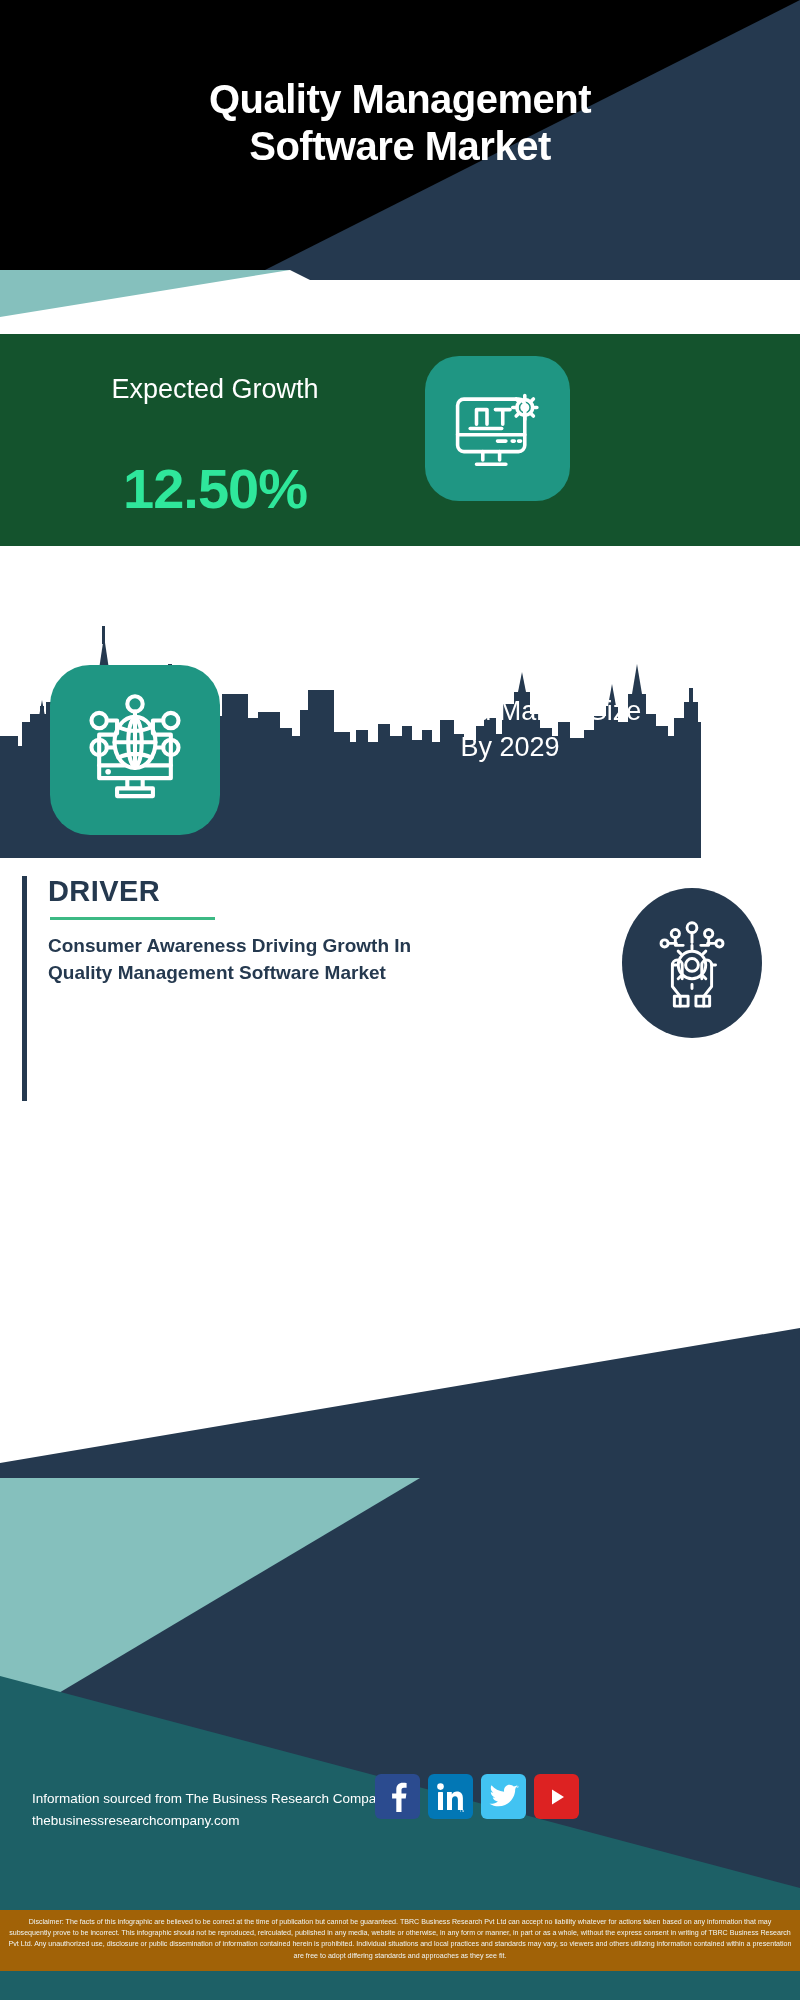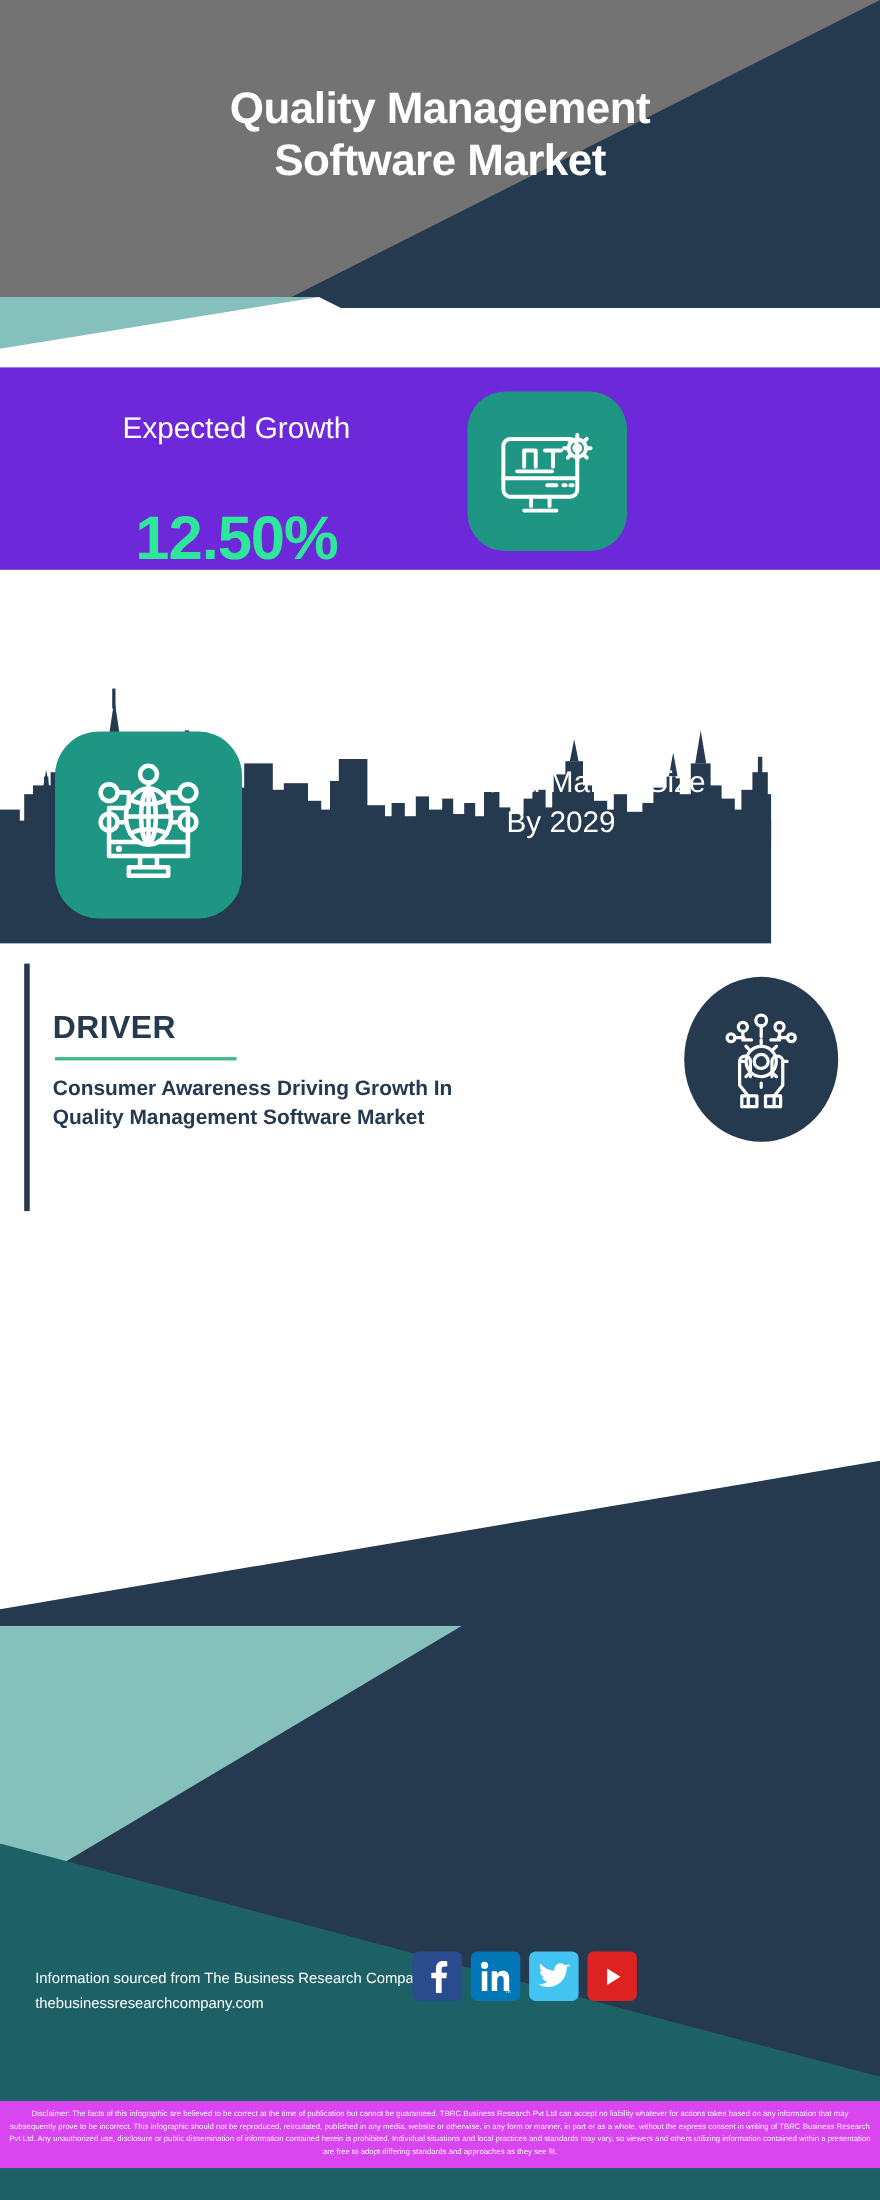--- a/index.html
+++ b/index.html
@@ -7,21 +7,21 @@
     width: 800px; height: 2000px;
     font-family: "Liberation Sans", sans-serif;
     background: #ffffff;
     overflow: hidden;
   }
   .page { position: relative; width: 800px; height: 2000px; background:#fff; }
 
   
   .header {
     position: absolute; left:0; top:0; width:800px; height:270px;
-    background:#737373; overflow:hidden;padding-left:31px;
+    background:#000000; overflow:hidden;padding-left:31px;
   }
   .header .dark-diag {
     position:absolute; left:0; top:0; width:800px; height:270px;
     background:#25394f;
     clip-path: polygon(265px 270px, 800px 0px, 800px 270px);
   }
   .header .title {
     position:absolute; left:0; top:76px; width:800px;
     text-align:center; color:#fff;
     font-size:40px; font-weight:bold; line-height:1.17;
@@ -40,22 +40,22 @@
     clip-path: polygon(0 0, 290px 0, 0 47px);
   }
   .accent-band .dk {
     position:absolute; left:0; top:0; width:800px; height:64px;
     background:#25394f;
     clip-path: polygon(290px 0, 800px 0, 800px 10px, 310px 10px);
   }
 
   
   .growth {
-    position:absolute; left:0; top:334px; width:800px; height:184px;
-    background:#6d28d9;
+    position:absolute; left:0; top:334px; width:800px; height:212px;
+    background:#14532d;
   }
   .growth .txt {
     position:absolute; left:30px; top:38px; width:370px;
     text-align:center; color:#ffffff;
     font-size:27px; line-height:1.33; font-weight:normal;
   }
   .growth .val {
     position:absolute; left:30px; top:122px; width:370px;
     text-align:center; color:#2fe79b;
     font-size:56px; font-weight:bold; letter-spacing:-1px;
@@ -89,21 +89,20 @@
   
   .cards { position:absolute; left:0; top:858px; width:800px; height:470px; background:#fff; }
   .card { position:absolute; left:22px; width:756px; }
   .card .bar {
     position:absolute; left:0; top:0; width:5px; background:#25394f;
   }
   .card .inner { position:absolute; left:26px; top:0; width:640px; }
   .card h3 {
     color:#25394f; font-size:29px; font-weight:bold; letter-spacing:0.4px;
     line-height:1.1;
-    margin-top:44px;
   }
   .card .rule { width:165px; height:3px; background:#3cb984; margin:9px 0 13px 2px; }
   .card p {
     color:#25394f; font-size:19px; font-weight:bold; line-height:1.42;
     max-width:370px;
   }
   .circ-icon {
     position:absolute; width:140px; height:150px; border-radius:50%;
     background:#25394f; display:flex; align-items:center; justify-content:center;
   }
@@ -137,21 +136,21 @@
     width:45px; height:45px; border-radius:6px;
     display:flex; align-items:center; justify-content:center;
   }
   .social .fb { background:#2b4b8f; }
   .social .li { background:#0277b5; }
   .social .tw { background:#42c3f2; }
   .social .yt { background:#dd2222; }
 
   .disclaimer {
     position:absolute; left:0; top:582px; width:800px; z-index:10;
-    background:#d946ef; padding:7px 8px 9px 8px;
+    background:#a16207; padding:7px 8px 9px 8px;
     color:#f0f5f4; font-size:7.1px; line-height:1.58; text-align:center;
   }
   .disclaimer p { max-width:784px; margin:0 auto; }
 </style>
 </head>
 <body>
 
 <div class="page">
 
   <div class="header">

